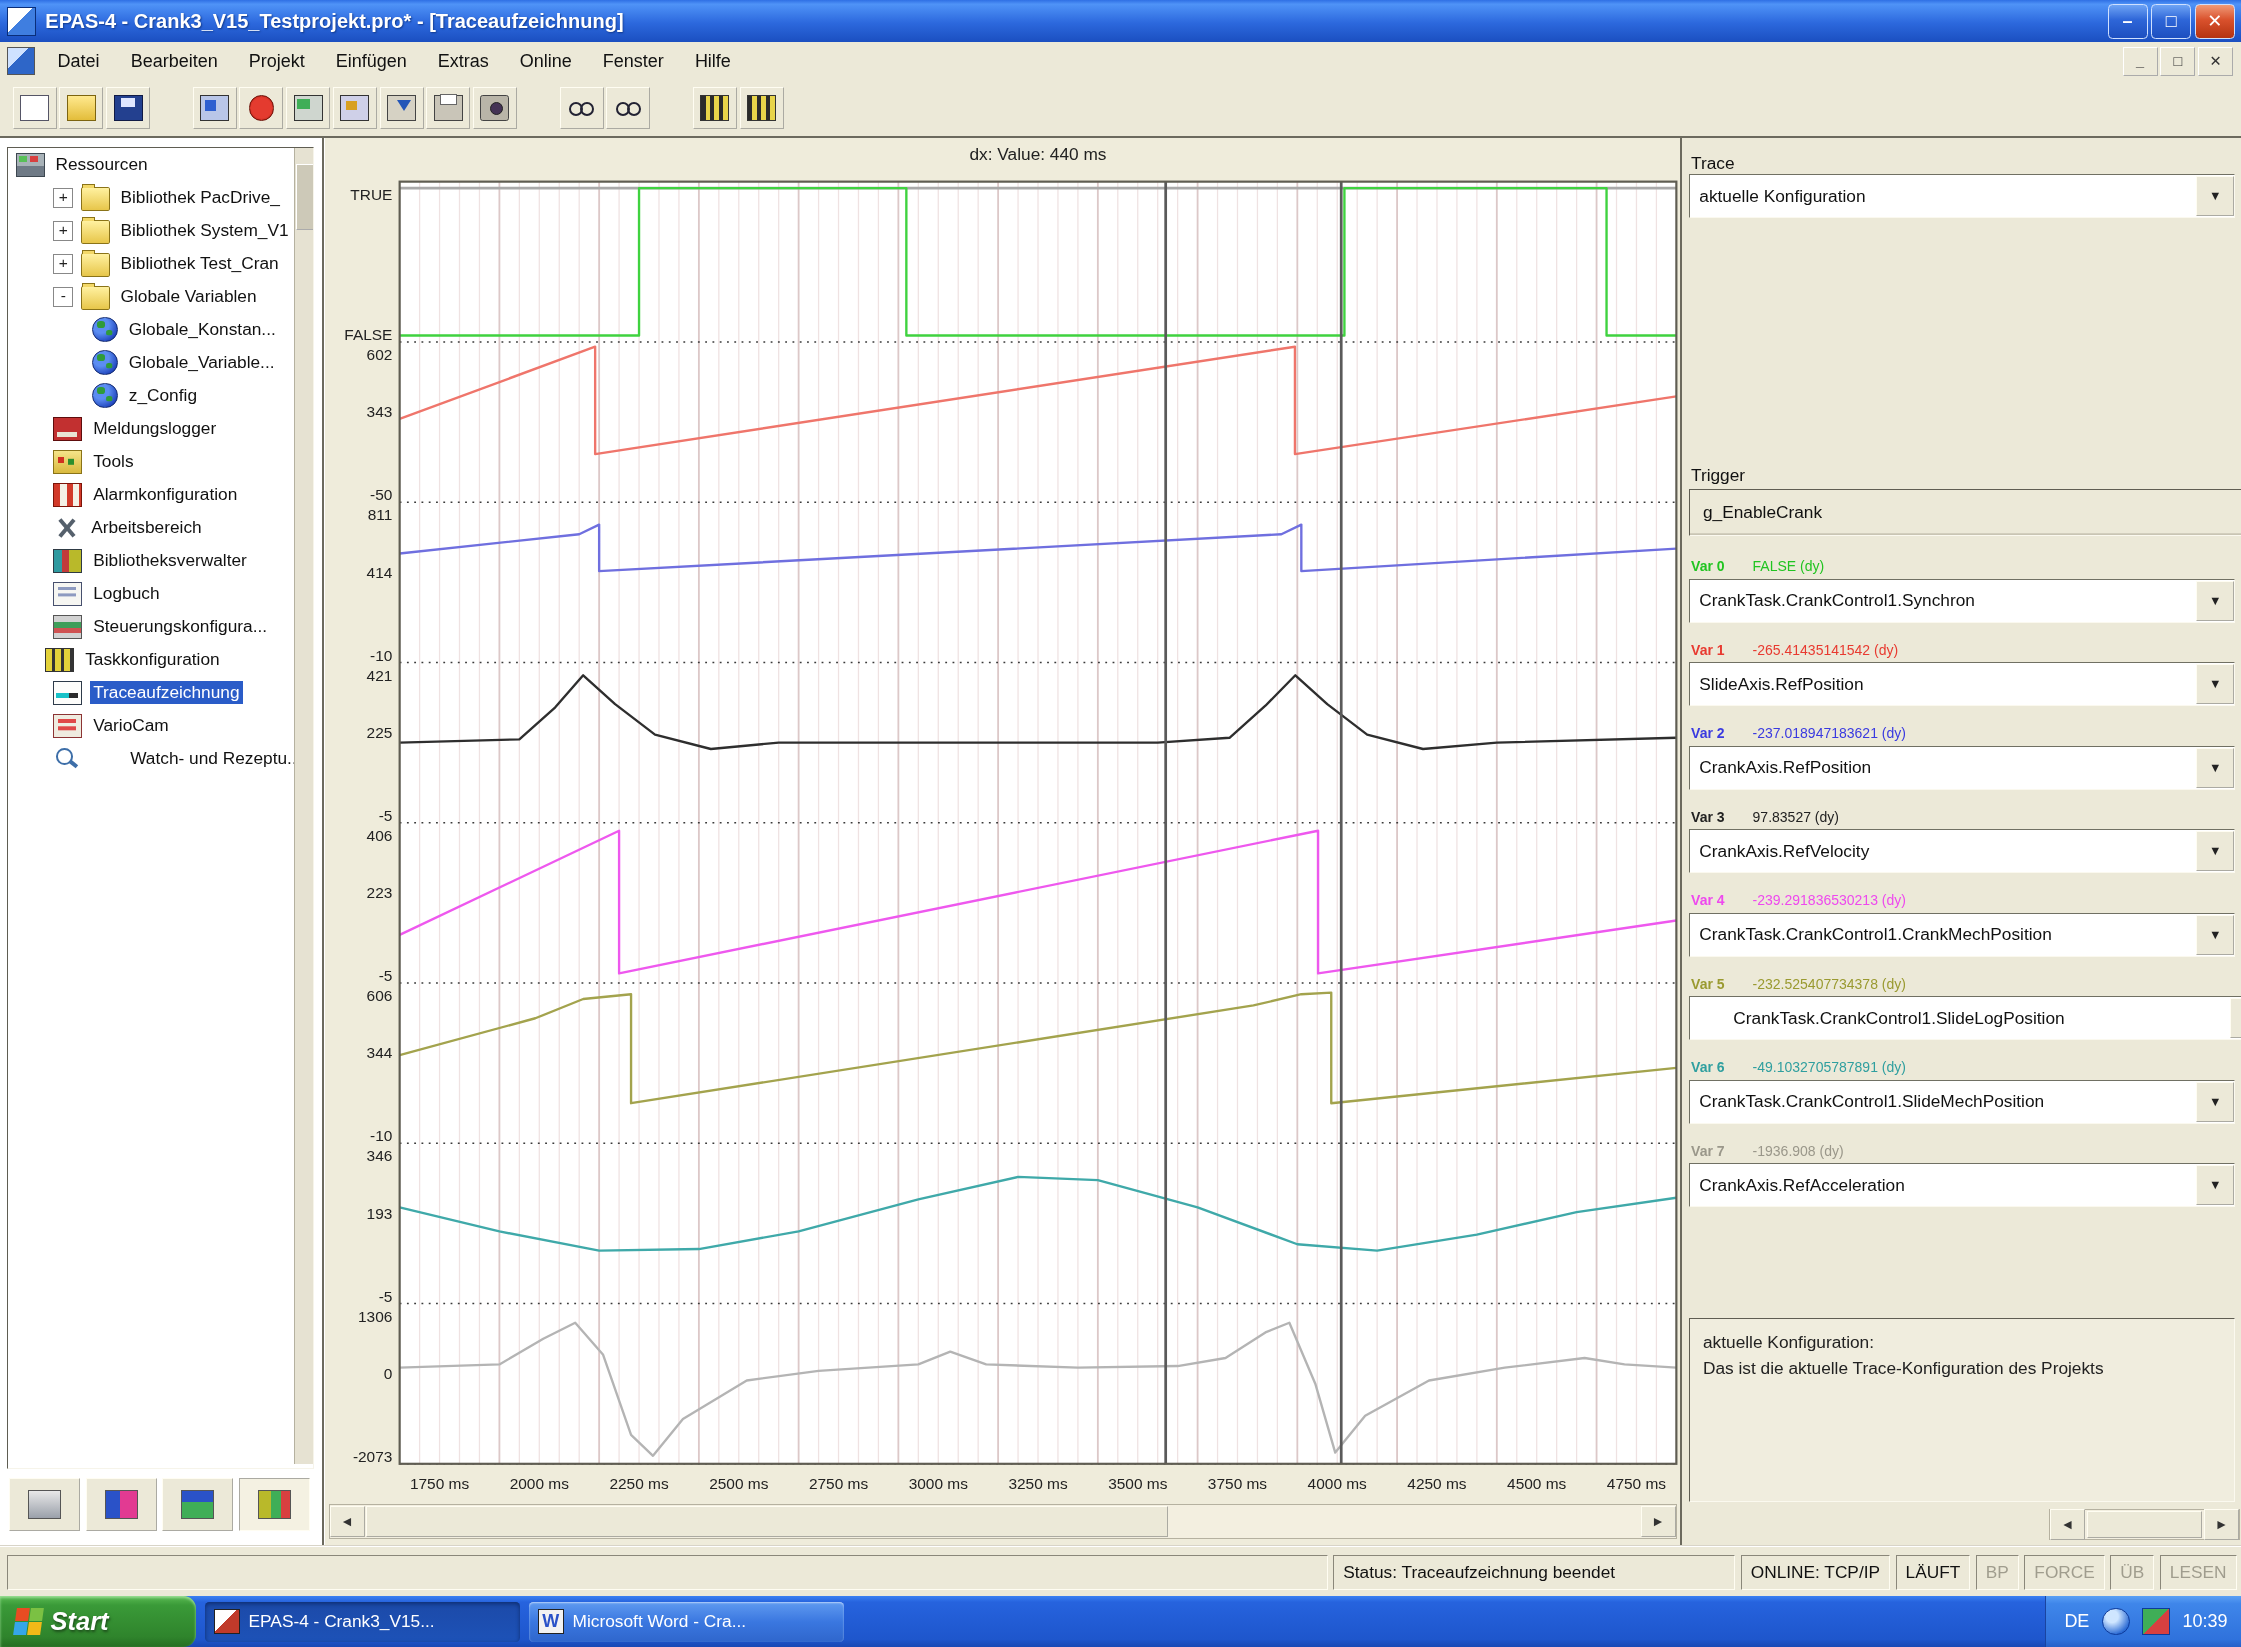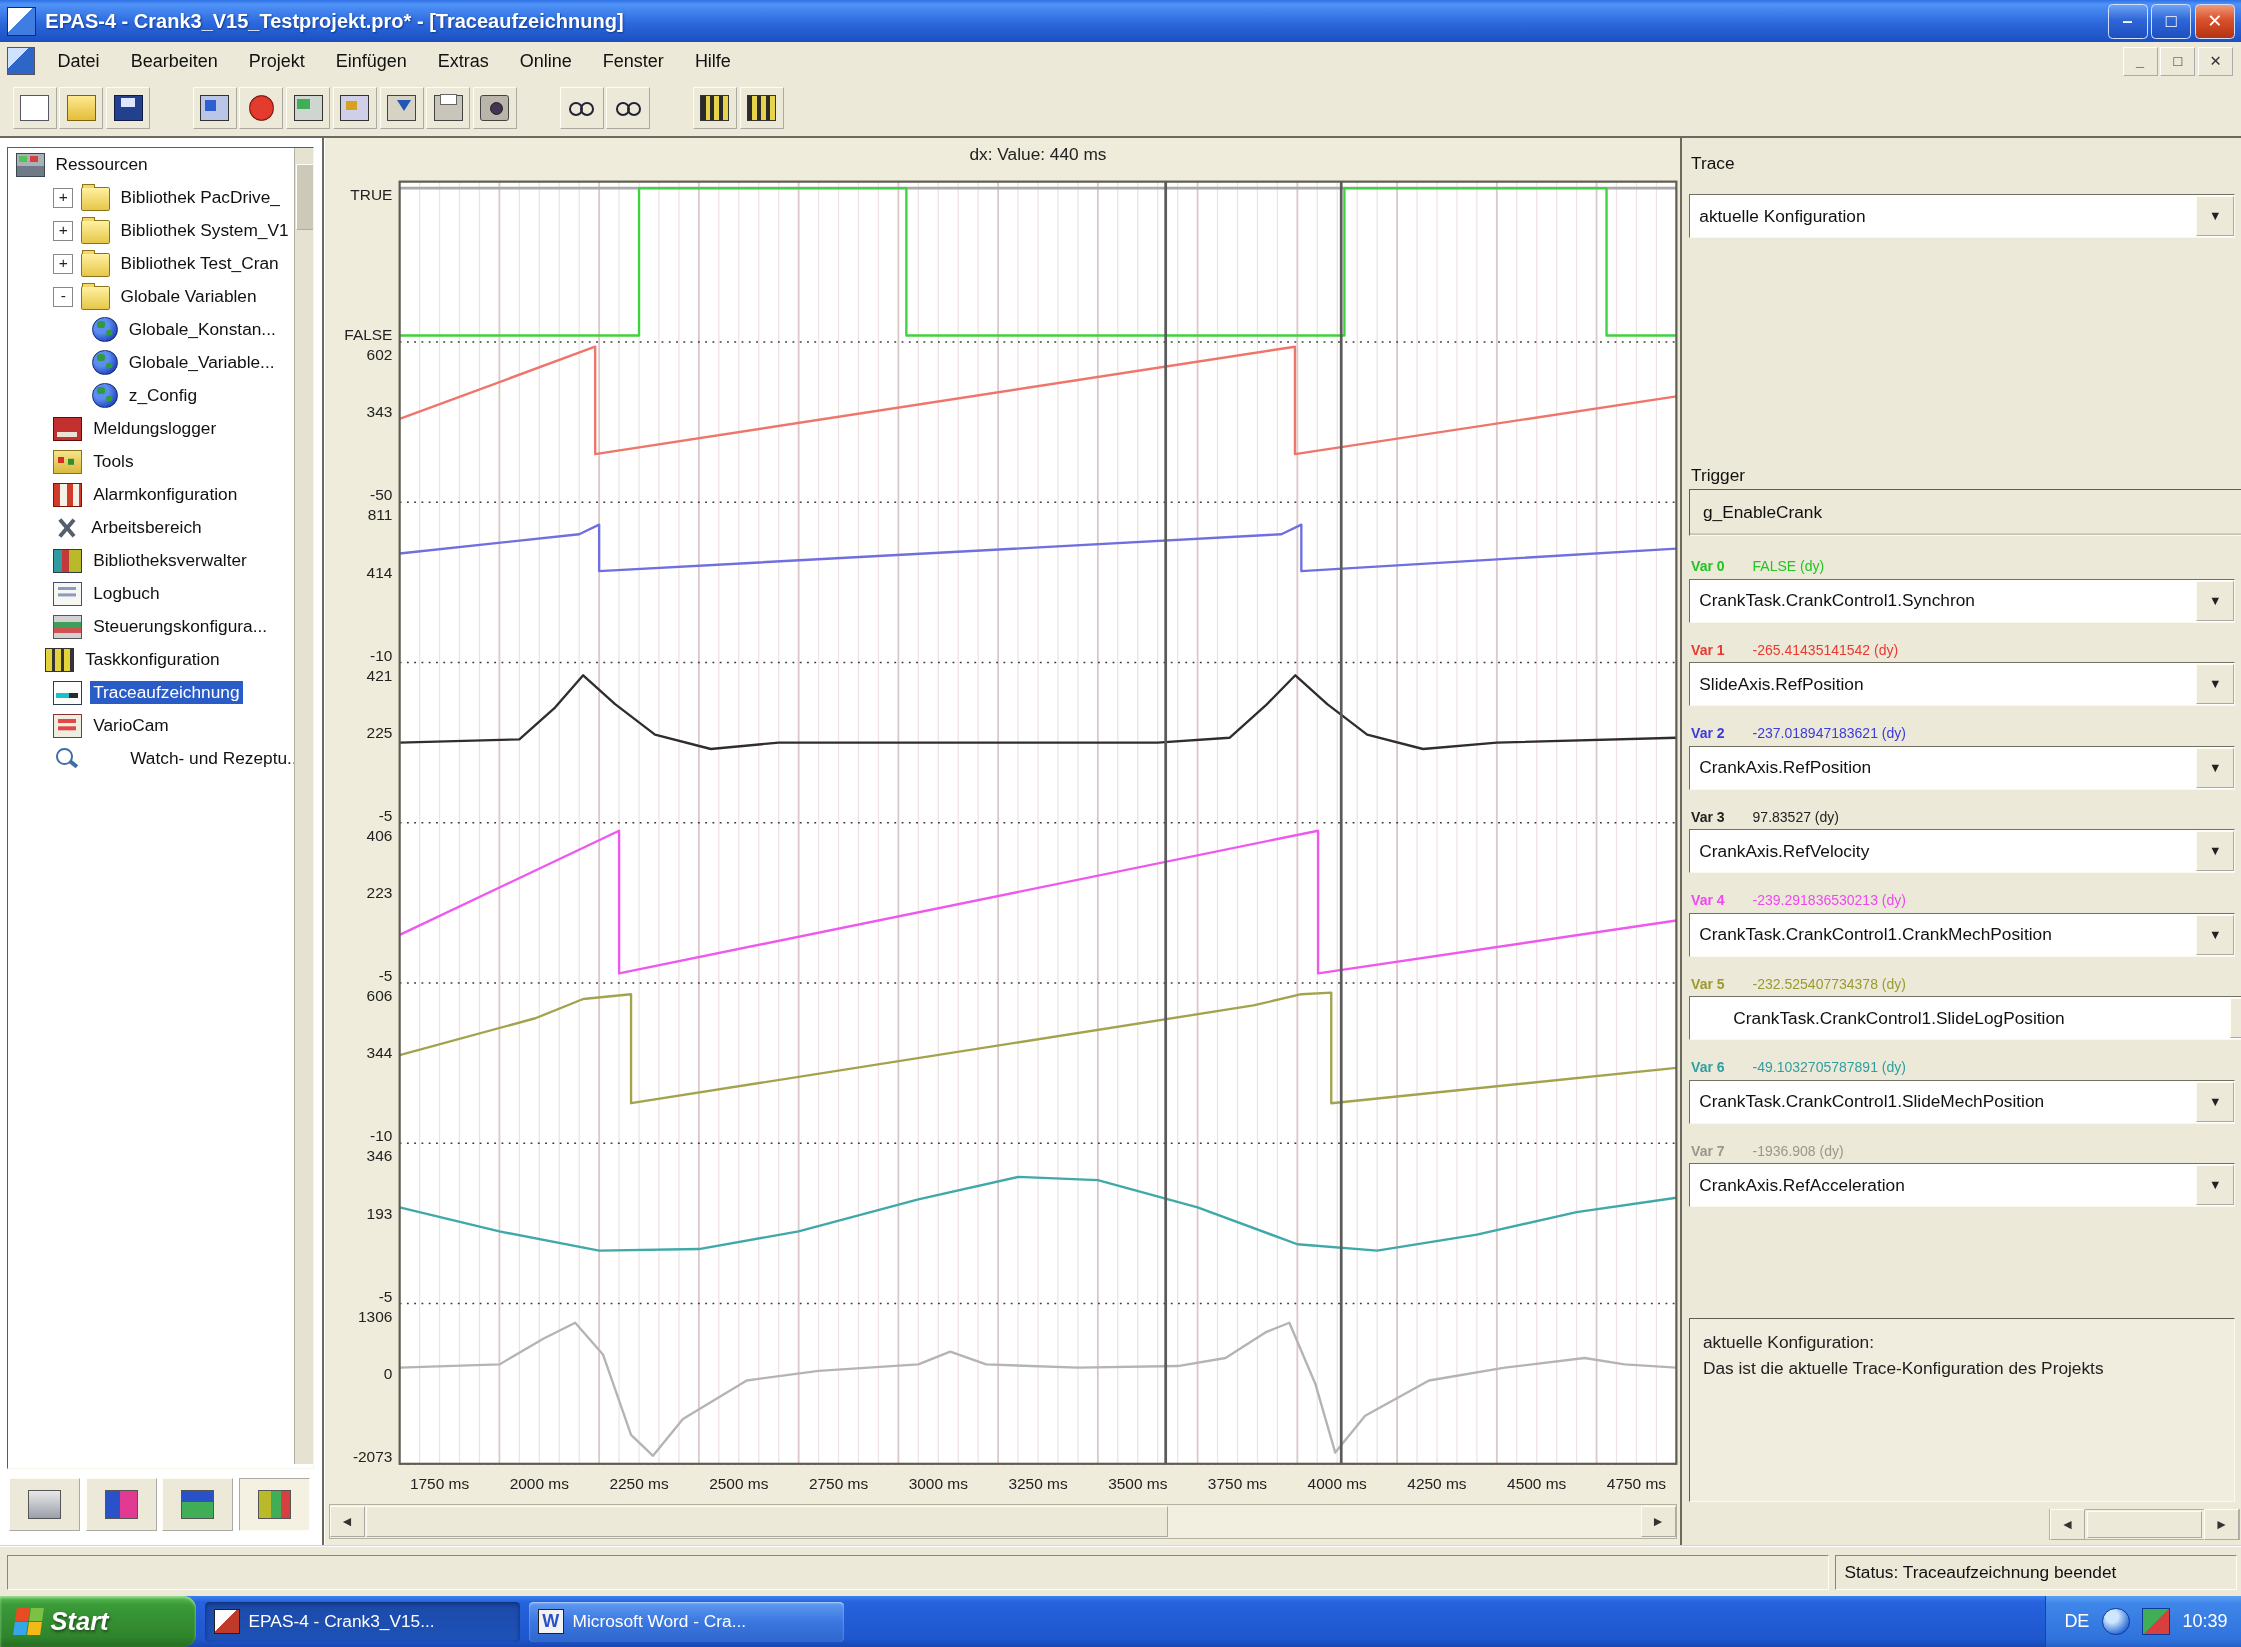--- a/index.html
+++ b/index.html
@@ -477,21 +477,21 @@
     <div id="chart-hscroll" class="abs" data-name="chart-horizontal-scrollbar">
       <div class="sb-btn" data-name="scroll-left-button">◄</div>
       <div class="thumb" data-name="scrollbar-thumb"></div>
       <div class="spacer"></div>
       <div class="sb-btn" data-name="scroll-right-button">►</div>
     </div>
   </div>
 
   <div id="right-panel" class="abs" data-name="trace-config-panel">
     <div class="rp-label abs" style="left:9px;top:14.5px;" data-name="trace-label">Trace</div>
-    <div class="combo abs" style="left:7.3px;top:56px;width:544px;" data-name="trace-config-combobox">
+    <div class="combo abs" style="left:7.3px;top:36px;width:544px;" data-name="trace-config-combobox">
       <span class="ct" data-name="trace-config-value">aktuelle Konfiguration</span>
       <span class="dd" data-name="chevron-down-icon">▼</span>
     </div>
     <div class="rp-label abs" style="left:9px;top:327px;" data-name="trigger-label">Trigger</div>
     <div id="trigger-box" class="abs" style="left:7.3px;top:351px;width:540px;" data-name="trigger-variable-field">
       <span data-name="trigger-variable-value">g_EnableCrank</span>
     </div>
     <div id="vars" class="abs" style="left:7.3px;top:420px;width:545px;">
         <div class="var-row" data-name="var-0-row">
           <span class="vname" data-name="var-0-label" style="color: rgb(33, 196, 33);">Var 0</span>
@@ -568,20 +568,28 @@
       <div class="sb-btn" data-name="scroll-right-button">►</div>
     </div>
   </div>
 </div>
 
 <div id="statusbar" class="abs" data-name="status-bar">
   <div class="sb-panel" id="sb-filler" data-name="status-filler-panel"></div>
   <div class="sb-panel" style="width:382px;" data-name="status-message-panel">
     <span data-name="status-message">Status: Traceaufzeichnung beendet</span>
   </div>
+  <div id="sb-panels" style="display:flex;" data-name="status-mode-panels">
+      <div class="sb-panel" data-name="status-panel-online-tcp-ip">ONLINE: TCP/IP</div>
+      <div class="sb-panel" data-name="status-panel-l-uft">LÄUFT</div>
+      <div class="sb-panel disabled" data-name="status-panel-bp">BP</div>
+      <div class="sb-panel disabled" data-name="status-panel-force">FORCE</div>
+      <div class="sb-panel disabled" data-name="status-panel-b">ÜB</div>
+      <div class="sb-panel disabled" data-name="status-panel-lesen">LESEN</div>
+    </div>
 </div>
 
 <div id="taskbar" class="abs" data-name="taskbar">
   <div id="start-btn" data-name="start-button">
     <div id="win-flag" data-name="windows-logo-icon">
         <i></i>
         <i></i>
         <i></i>
         <i></i>
       </div>

